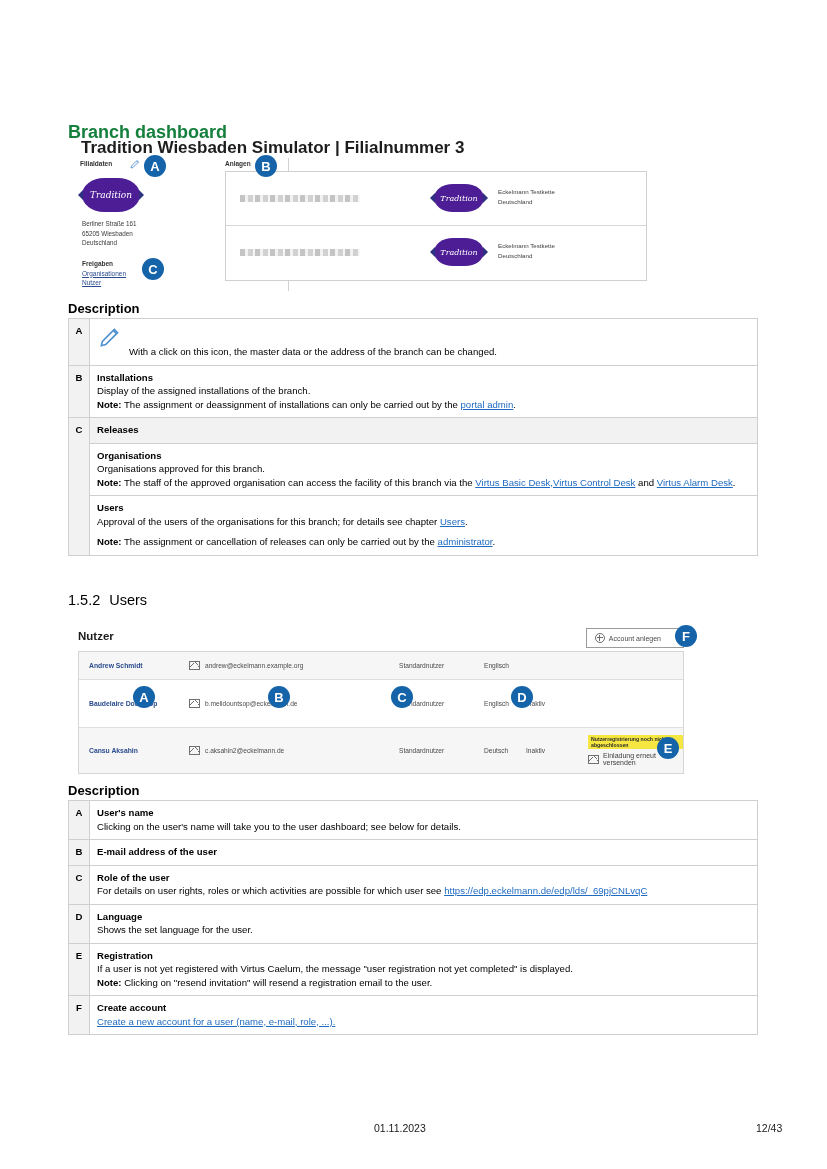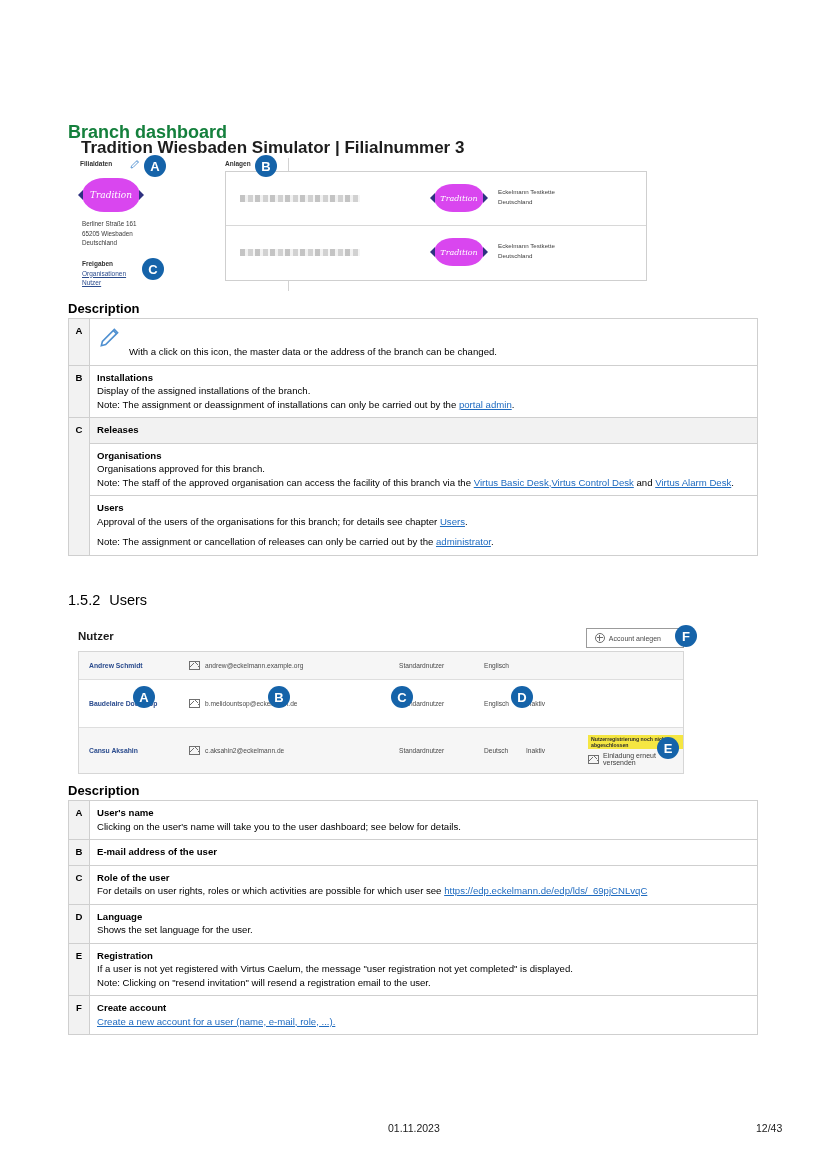--- a/index.html
+++ b/index.html
@@ -62,21 +62,21 @@
     position: absolute; left: 51px; top: 0px;
     width: 12px; height: 12px;
   }
   .lbl-anlagen {
     position: absolute; left: 147px; top: 2px;
     font-size: 6.5px; font-weight: bold; color: #333;
   }
   .trad-logo {
     position: absolute;
     border-radius: 38% / 50%;
-    background: #d946ef;
+    background: #4c1d95;
     display: flex; align-items: center; justify-content: center;
     color: #fff;
     font-family: "DejaVu Serif", serif;
     font-style: italic;
   }
   .trad-logo::before, .trad-logo::after {
     content: "";
     position: absolute; top: 50%;
     width: 0; height: 0;
     border-top: 5px solid transparent;
@@ -154,21 +154,21 @@
   .desc-table td.key {
     width: 20px; text-align: center;
     background: #f2f2f2; font-weight: bold;
     padding-left: 0; padding-right: 0;
   }
   .desc-table td.shade { background: #f2f2f2; }
   .desc-table td.nob-bottom { border-bottom: none; }
   .desc-table td.nob-top { border-top: none; }
   .ttl-b { font-weight: bold; }
   .lk { color: #1f6bc0; text-decoration: underline; }
-  .nt { font-weight: normal; }
+  .nt { font-weight: bold; }
   .pencil-cell { padding: 6px 7px 7px 22px; }
   .pencil-big { display: inline-block; vertical-align: top; margin-right: 6px; }
   .pencil-text { display: inline-block; padding-top: 21px; }
 
   
   .nutzer {
     position: absolute; left: 78px; top: 628px;
     width: 608px; height: 148px;
   }
   .nutzer-title {
@@ -224,21 +224,21 @@
   .mail-ico { width: 9px; height: 7px; border: 1px solid #707070; position: relative; flex: none; }
   .mail-ico::before {
     content: ""; position: absolute; left: 0; top: 0; width: 100%; height: 100%;
     background:
       linear-gradient(to bottom right, transparent 46%, #707070 46%, #707070 54%, transparent 54%) no-repeat left top / 50% 75%,
       linear-gradient(to bottom left, transparent 46%, #707070 46%, #707070 54%, transparent 54%) no-repeat right top / 50% 75%;
   }
 
   
   .footer-date {
-    position: absolute; left: 388px; top: 1122px;
+    position: absolute; left: 374px; top: 1122px;
     font-size: 10.5px; color: #1a1a1a;
   }
   .footer-page {
     position: absolute; left: 756px; top: 1122px;
     font-size: 10.5px; color: #1a1a1a;
   }
 </style>
 </head>
 <body>
 

